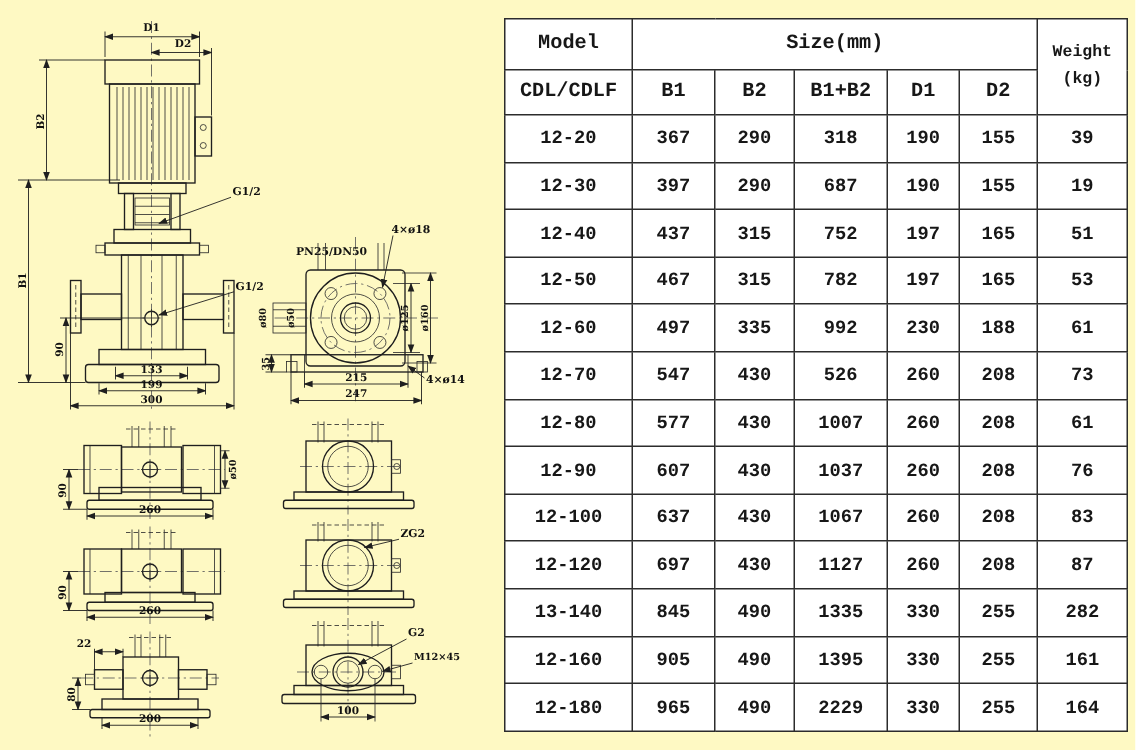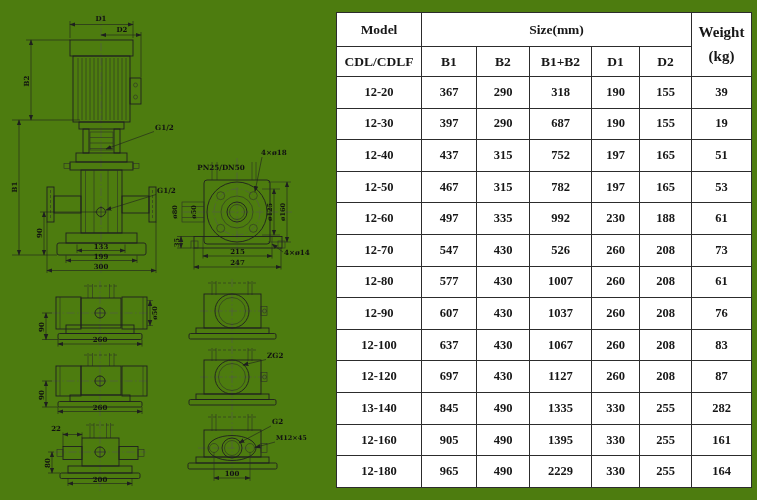--- a/index.html
+++ b/index.html
@@ -1,29 +1,29 @@
 <!DOCTYPE html>
 <html><head>
 <meta charset="utf-8">
 <style>
   html,body{margin:0;padding:0;background:#ffffff;}
-  .page{position:relative;width:757px;height:500px;background:#4d7c0f;overflow:hidden;
+  .page{position:relative;width:757px;height:500px;background:#fef9c3;overflow:hidden;
         font-family:"Liberation Serif","DejaVu Serif",serif;}
   .drawing-panel{position:absolute;left:0;top:0;}
 
   
   .dim-table{position:absolute;left:336px;top:12px;width:415px;height:476px;
-             border-collapse:collapse;table-layout:fixed;background:#fff;}
+             border-collapse:collapse;table-layout:fixed;background:#fff;font-family:Liberation Mono, monospace;}
   .dim-table th,.dim-table td{border:1px solid #2c2c2c;text-align:center;vertical-align:middle;
              color:#171717;padding:0;overflow:hidden;}
   .dim-table thead tr.hr1{height:34px;}
   .dim-table thead tr.hr2{height:30px;}
   .dim-table th{font-weight:bold;font-size:13.5px;}
   .dim-table tbody td{font-weight:bold;font-size:12.5px;}
-  .weight-head div{line-height:1.55;font-size:15px;}
+  .weight-head div{line-height:1.55;font-size:11px;}
 
   
   .o{fill:none;stroke:#1f1f1f;stroke-width:0.9;}
   .t{fill:none;stroke:#2a2a2a;stroke-width:0.55;}
   .cl{fill:none;stroke:#555;stroke-width:0.55;stroke-dasharray:8 2.5 1.5 2.5;}
   .hd{fill:none;stroke:#2a2a2a;stroke-width:0.55;stroke-dasharray:3 2;}
   .dl{fill:none;stroke:#1f1f1f;stroke-width:0.6;}
   text{fill:#111;font-family:"DejaVu Serif","Liberation Serif",serif;font-weight:bold;}
   .dim{font-size:7px;}
   .lbl{font-size:7.2px;}

